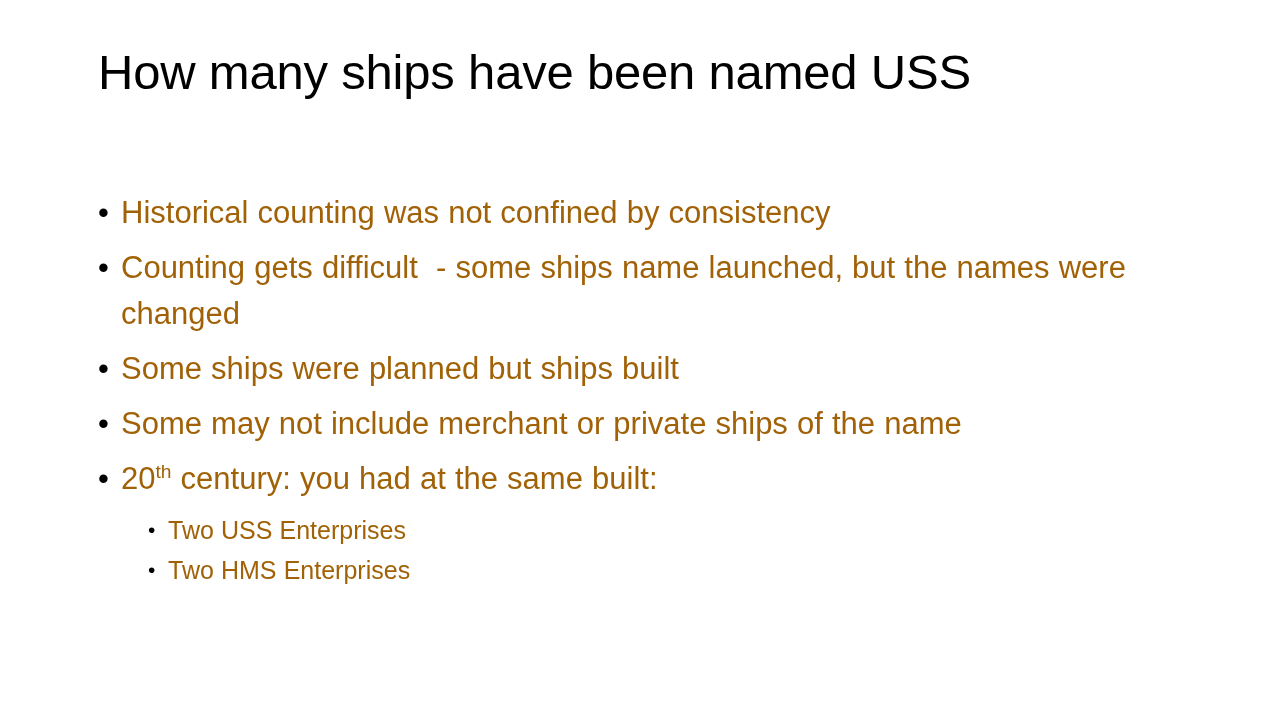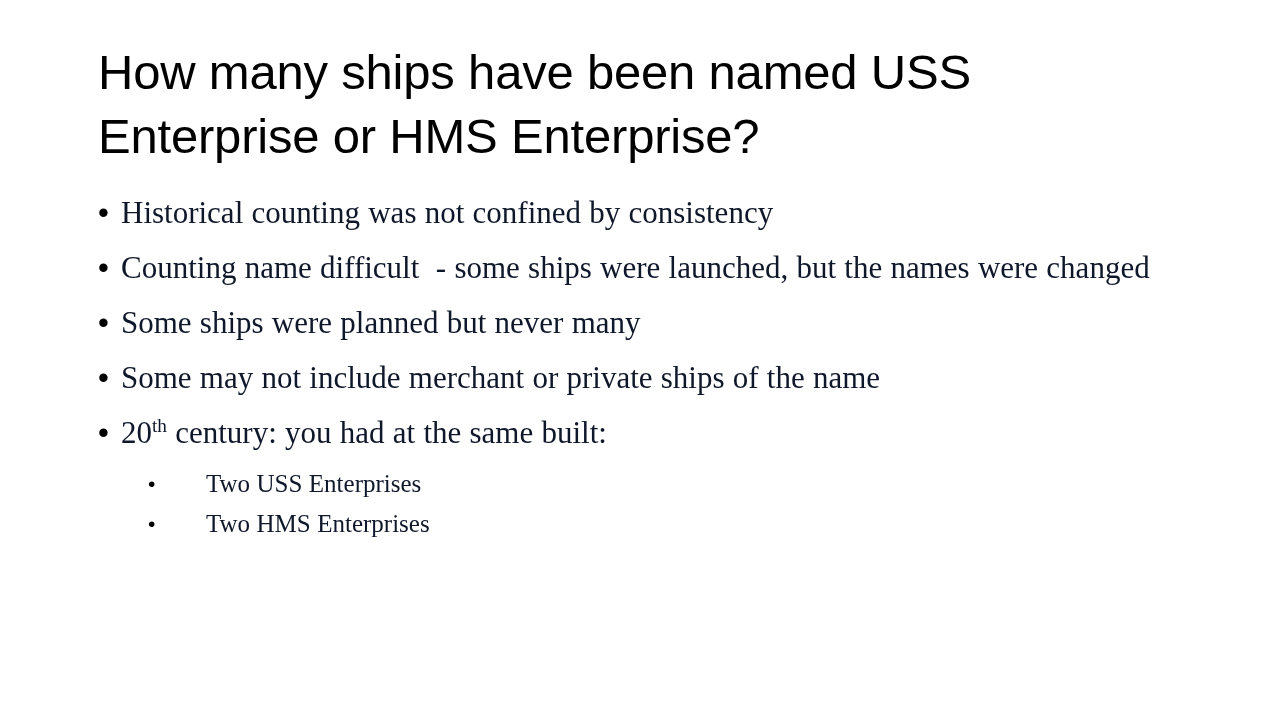--- a/index.html
+++ b/index.html
@@ -69,65 +69,62 @@
     font-size: inherit;
     color: #000000;
   }
   .lvl2 .bullet-mark {
     width: 20px;
     font-size: 21px;
   }
 
   .bullet-text {
     flex: 1 1 auto;
-    color: #0f172a;
+    color: #a16207;
     word-spacing: 0.5px;
-    font-family: Liberation Serif, serif;
   }
   .lvl2 .bullet-text {
     word-spacing: 0.2px;
-    margin-left: 38px;
   }
 
   sup.ordinal {
     font-size: 0.62em;
     vertical-align: super;
     line-height: 0;
   }
 
   
   .preserve {
     white-space: pre-wrap;
   }
 </style>
 </head>
 <body>
 
 <div class="slide">
 
   <div class="title-block">
     <div class="title-line">How many ships have been named USS</div>
-    <div class="title-line">Enterprise or HMS Enterprise?</div>
   </div>
 
   <div class="body-block">
 
     <div class="bullet-row lvl1">
       <span class="bullet-mark">•</span>
       <span class="bullet-text">Historical counting was not confined by consistency</span>
     </div>
 
     <div class="bullet-row lvl1">
       <span class="bullet-mark">•</span>
-      <span class="bullet-text preserve">Counting name difficult  - some ships were launched, but the names were changed</span>
+      <span class="bullet-text preserve">Counting gets difficult  - some ships name launched, but the names were changed</span>
     </div>
 
     <div class="bullet-row lvl1">
       <span class="bullet-mark">•</span>
-      <span class="bullet-text">Some ships were planned but never many</span>
+      <span class="bullet-text">Some ships were planned but ships built</span>
     </div>
 
     <div class="bullet-row lvl1">
       <span class="bullet-mark">•</span>
       <span class="bullet-text">Some may not include merchant or private ships of the name</span>
     </div>
 
     <div class="bullet-row lvl1">
       <span class="bullet-mark">•</span>
       <span class="bullet-text"><span>20</span><sup class="ordinal">th</sup><span> century: you had at the same built:</span></span>

